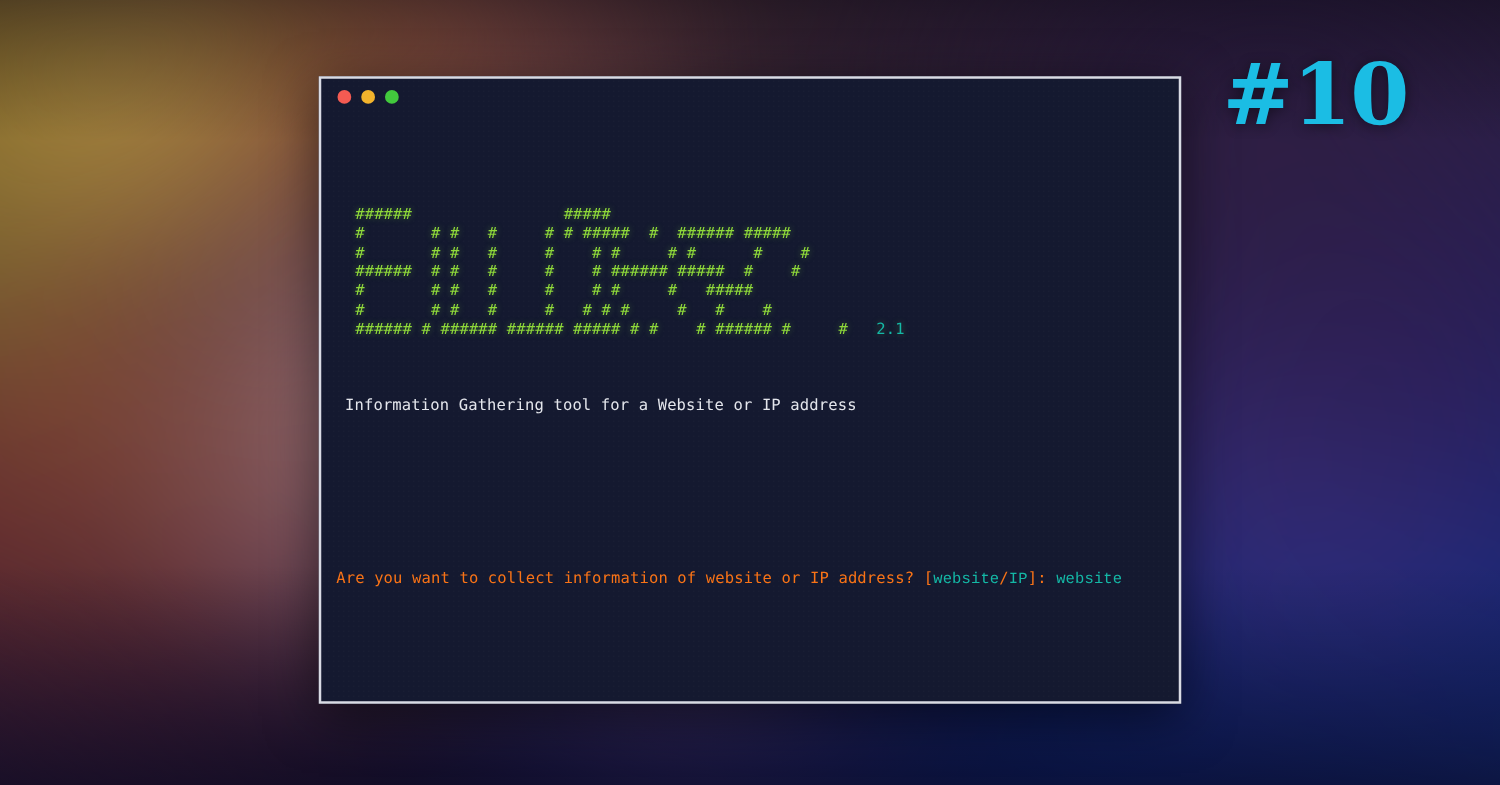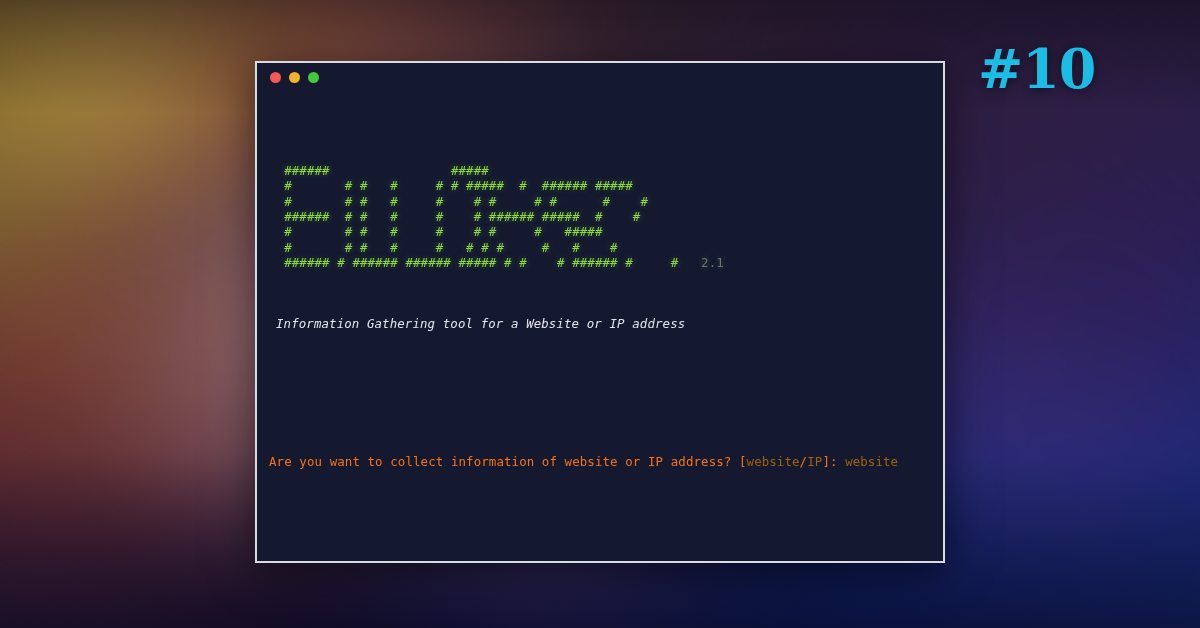--- a/index.html
+++ b/index.html
@@ -75,21 +75,21 @@
 
   
   #badge {
     position: absolute;
     left: 978px;
     top: 42px;
     z-index: 5;
     color: #1bbde4;
     font-family: "DejaVu Serif", "Liberation Serif", serif;
     font-weight: bold;
-    font-size: 54px;
+    font-size: 68px;
     letter-spacing: -1px;
     line-height: 1;
     text-shadow: 0 2px 10px rgba(0,0,0,0.45);
   }
 
   
   #terminal {
     position: absolute;
     left: 255px;
     top: 61px;
@@ -142,25 +142,25 @@
   }
 
   
   #banner {
     color: #8fd93a;
     font-size: 12.4px;
     line-height: 15.3px;
     white-space: pre;
     text-shadow: 0 0 6px rgba(120,210,60,0.35);
   }
-  #banner .ver { color: #737373; }
-
-  .tagline   { color: #e4e6ec; padding-left: 7px; font-style: italic; }
+  #banner .ver { color: #14b8a6; }
+
+  .tagline   { color: #e4e6ec; padding-left: 7px; }
   .blankline { display: block; height: 15.3px; }
-  .orange { color: #a16207; }
+  .orange { color: #14b8a6; font-family: Liberation Mono, monospace; }
   .white  { color: #f97316; }
 </style>
 </head>
 <body>
 
 <div id="backdrop">
   <div class="layer" id="bg-base"></div>
   <div class="layer" id="bg-blobs"></div>
   <div id="bg-vignette"></div>
 </div>

